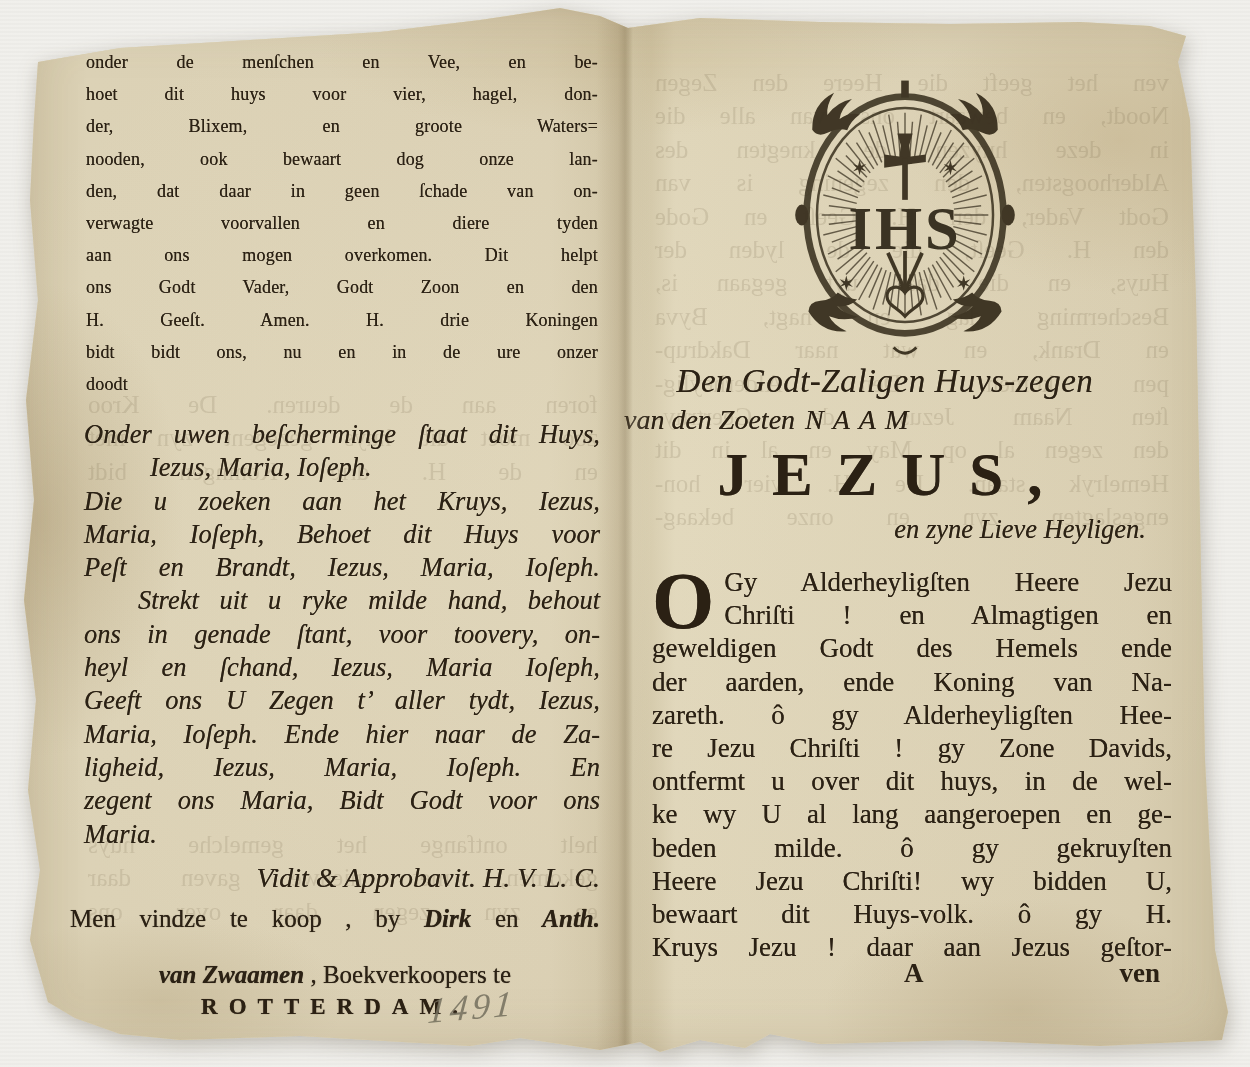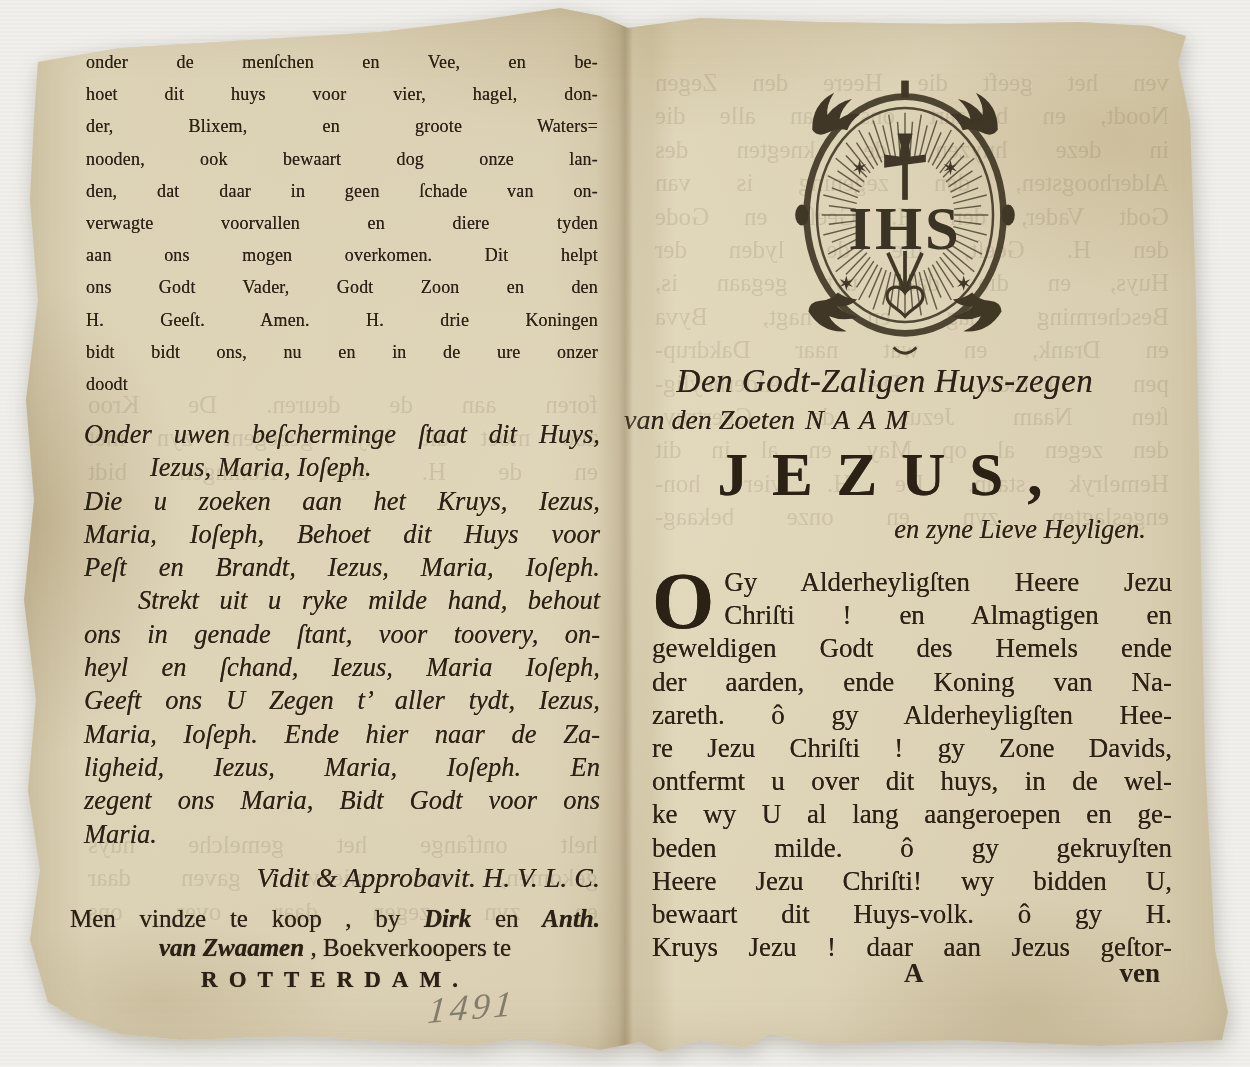--- a/index.html
+++ b/index.html
@@ -24,21 +24,21 @@
       radial-gradient(ellipse 900px 720px at 600px 500px, rgba(238,231,204,.28), transparent 78%),
       linear-gradient(90deg,#cdc1a2 0%,#dcd2b6 7%,#dacfb3 44%,#cfc3a4 49.4%,#c4b795 50.3%,#ded4b8 54%,#d8cdb0 91%,#cbbf9f 100%);
   }
   #vignette{position:absolute;inset:0;pointer-events:none;
     clip-path:inherit;
     box-shadow:inset 0 0 70px rgba(118,94,58,.34), inset 0 0 18px rgba(118,94,58,.22);}
   .page-col{position:absolute;color:#2b2114;}
   
   .ln{text-align:justify;text-align-last:justify;white-space:nowrap;}
   .ln-plain{text-align:left;text-align-last:left;}
-  .ln-center{text-align:center;text-align-last:center;}
+  .ln-center{text-align:center;text-align-last:center;margin-top:27px;}
   .ln-right{text-align:right;text-align-last:right;}
   .indent1{padding-left:66px;}
   .indent2{padding-left:54px;}
   .roman{font-style:normal;}
   .ital{font-style:italic;font-weight:bold;}
   #left-paragraph{left:86px;top:46px;width:512px;font-size:18px;line-height:32.2px;letter-spacing:.2px;text-shadow:0 0 .6px rgba(43,33,20,.8);}
   #left-blessing{left:84px;top:418px;width:516px;font-size:26.5px;line-height:33.3px;font-style:italic;text-shadow:0 0 .5px rgba(43,33,20,.7);}
   #left-approbation{left:84px;top:862px;width:516px;font-size:28px;font-style:italic;text-shadow:0 0 .5px rgba(43,33,20,.7);}
   #left-colophon{left:70px;top:904px;width:530px;font-size:25px;line-height:29px;text-shadow:0 0 .7px rgba(43,33,20,.85);}
   #colophon-city{font-size:23px;letter-spacing:11px;margin-top:3px;font-weight:bold;}

